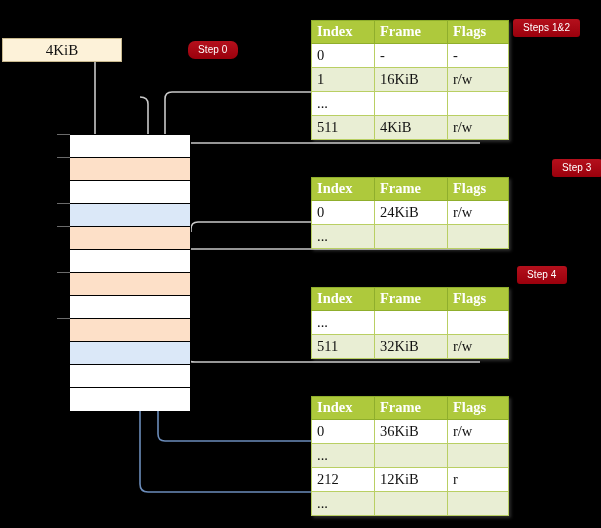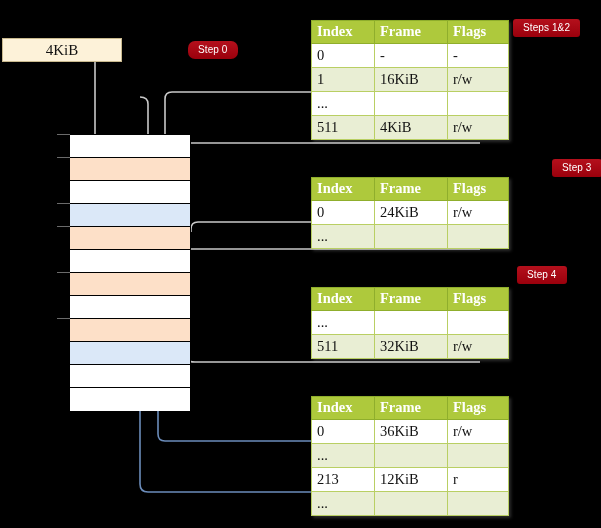--- a/index.html
+++ b/index.html
@@ -185,21 +185,21 @@
             <td class="c-index">0</td>
             <td class="c-frame">36KiB</td>
             <td class="c-flags">r/w</td>
           </tr>
           <tr class="alt">
             <td class="c-index">...</td>
             <td class="c-frame"></td>
             <td class="c-flags"></td>
           </tr>
           <tr>
-            <td class="c-index">213</td>
+            <td class="c-index">212</td>
             <td class="c-frame">12KiB</td>
             <td class="c-flags">r</td>
           </tr>
           <tr class="alt">
             <td class="c-index">...</td>
             <td class="c-frame"></td>
             <td class="c-flags"></td>
           </tr>
         </tbody>
       </table>

